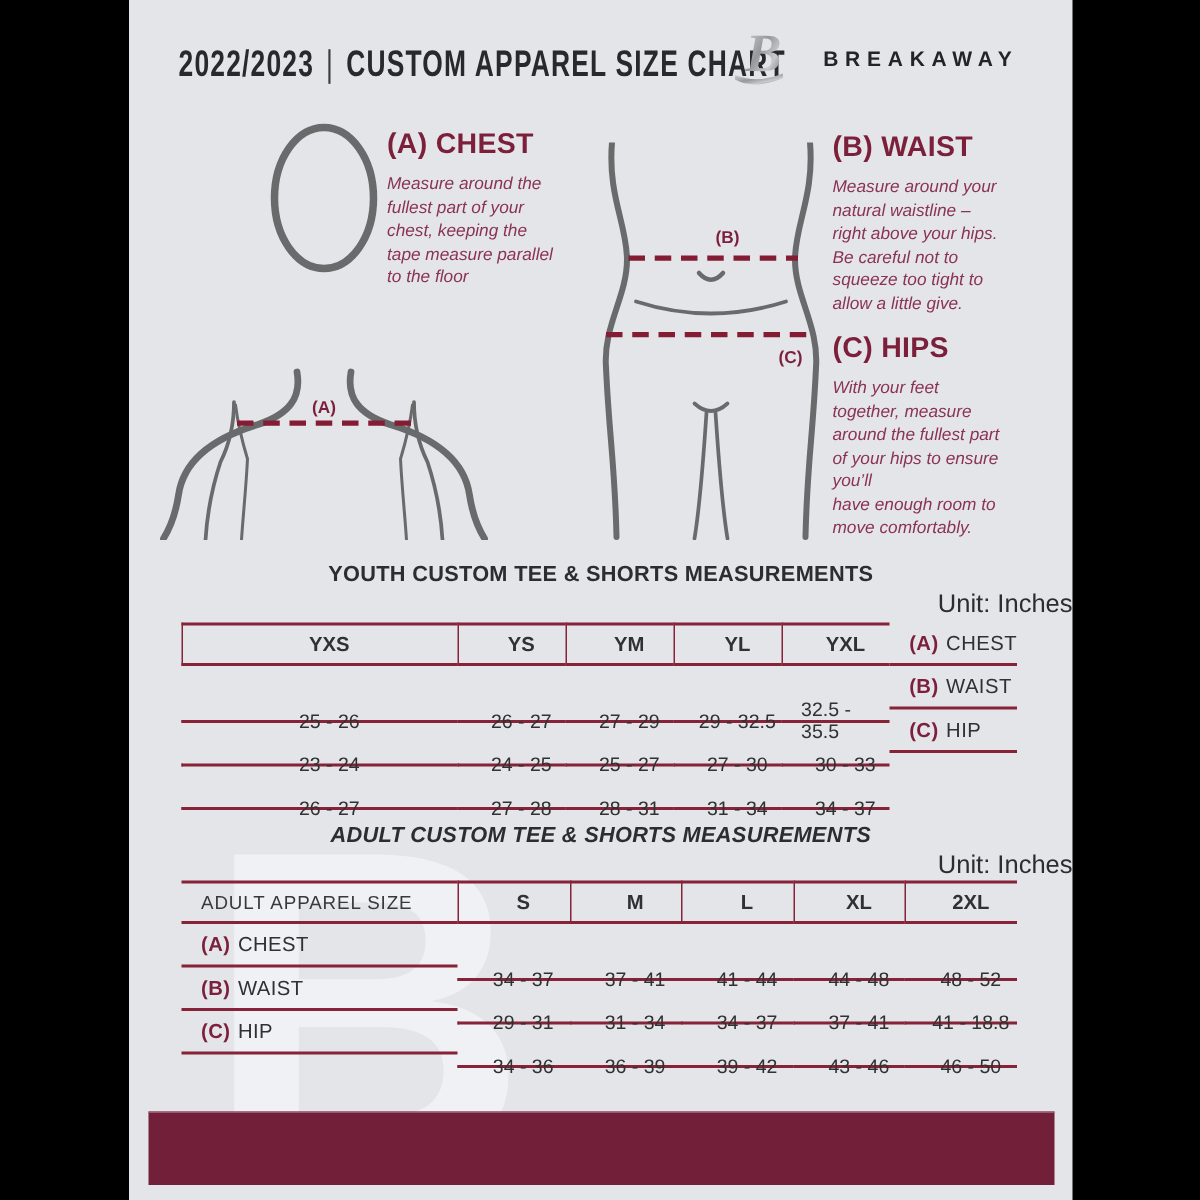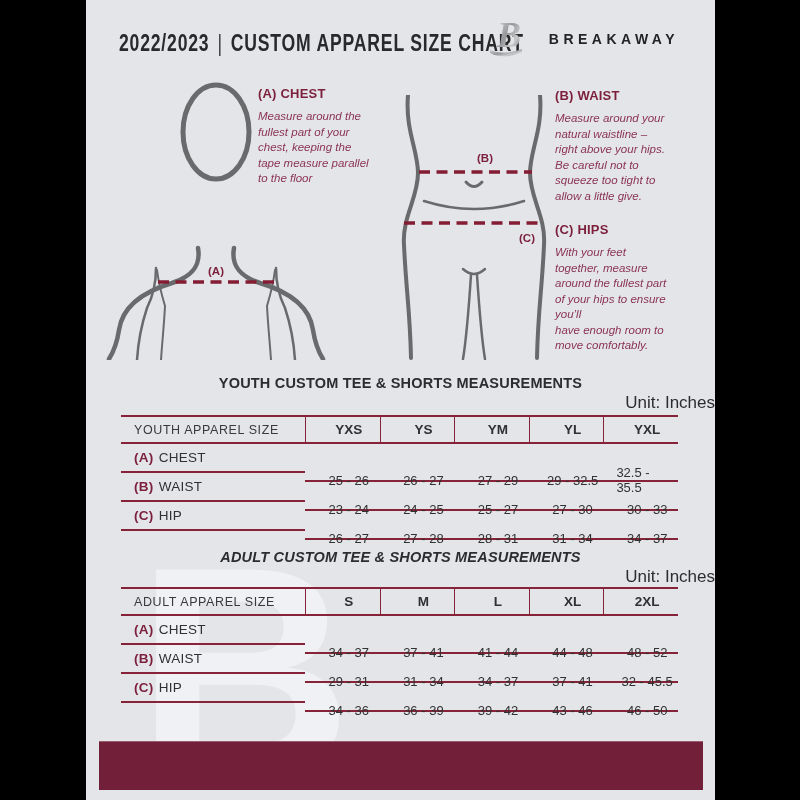--- a/index.html
+++ b/index.html
@@ -15,21 +15,21 @@
   
   .hdr-title { position:absolute; left:33px; top:30px; font-size:22px; font-weight:bold;
     color:#28292b; letter-spacing:1px; white-space:nowrap;
     transform:scale(0.8,1.12); transform-origin:left center; }
   .hdr-title .sep { font-weight:normal; color:#3a3b3d; padding:0 10px; }
   .brand { position:absolute; right:36px; top:16px; display:flex; align-items:center; }
   .brand-name { font-size:14px; font-weight:bold; color:#232426; letter-spacing:4.5px; margin-left:10px;padding-left:12px; }
 
   
   .guide { position:absolute; z-index:1; }
-  .guide h3 { font-size:13px; font-weight:bold; color:#7b1f3b; letter-spacing:.2px; margin-bottom:8px; }
+  .guide h3 { font-size:19px; font-weight:bold; color:#7b1f3b; letter-spacing:.2px; margin-bottom:8px; }
   .guide p { font-size:11.5px; line-height:15.5px; font-style:italic; color:#8a3354;
     white-space:pre-line; }
   .g-chest { left:172px; top:86px; width:165px; }
   .g-waist { left:469px; top:88px; width:155px; }
   .g-hips  { left:469px; top:222px; width:158px; }
 
   .fig { position:absolute; z-index:0; }
   .fig-upper { left:18px; top:82px; }
   .fig-lower { left:311px; top:95px; }
 
@@ -143,21 +143,20 @@
 of your hips to ensure
 you’ll
 have enough room to
 move comfortably.</p>
   </div>
 
   <div class="tbl-title ti-youth">YOUTH CUSTOM TEE &amp; SHORTS MEASUREMENTS</div>
   <div class="tbl-unit tu-youth">Unit: Inches</div>
 
   <div class="size-table t-youth">
-    <div class="cell top lbl size-hdr">YOUTH APPAREL SIZE</div>
     <div class="cell top vline col-hdr">YXS</div>
     <div class="cell top vline col-hdr">YS</div>
     <div class="cell top vline col-hdr">YM</div>
     <div class="cell top vline col-hdr">YL</div>
     <div class="cell top vline col-hdr">YXL</div>
 
     <div class="cell lbl row-lbl">
       <span class="pfx">(A)</span>
       <span>CHEST</span>
     </div>
@@ -210,21 +209,21 @@
     <div class="cell vline val">48 - 52</div>
 
     <div class="cell lbl row-lbl">
       <span class="pfx">(B)</span>
       <span>WAIST</span>
     </div>
     <div class="cell vline val">29 - 31</div>
     <div class="cell vline val">31 - 34</div>
     <div class="cell vline val">34 - 37</div>
     <div class="cell vline val">37 - 41</div>
-    <div class="cell vline val">32 - 45.5</div>
+    <div class="cell vline val">41 - 18.8</div>
 
     <div class="cell lbl row-lbl">
       <span class="pfx">(C)</span>
       <span>HIP</span>
     </div>
     <div class="cell vline val">34 - 36</div>
     <div class="cell vline val">36 - 39</div>
     <div class="cell vline val">39 - 42</div>
     <div class="cell vline val">43 - 46</div>
     <div class="cell vline val">46 - 50</div>

